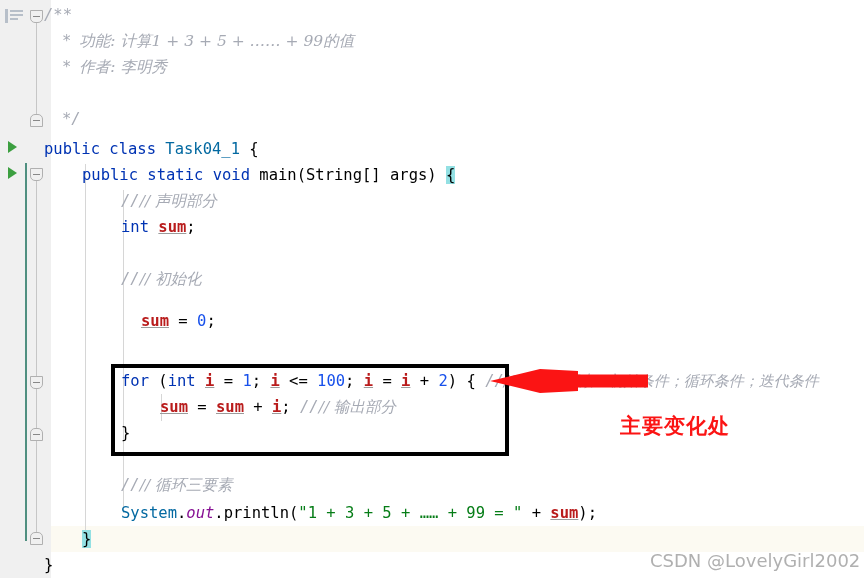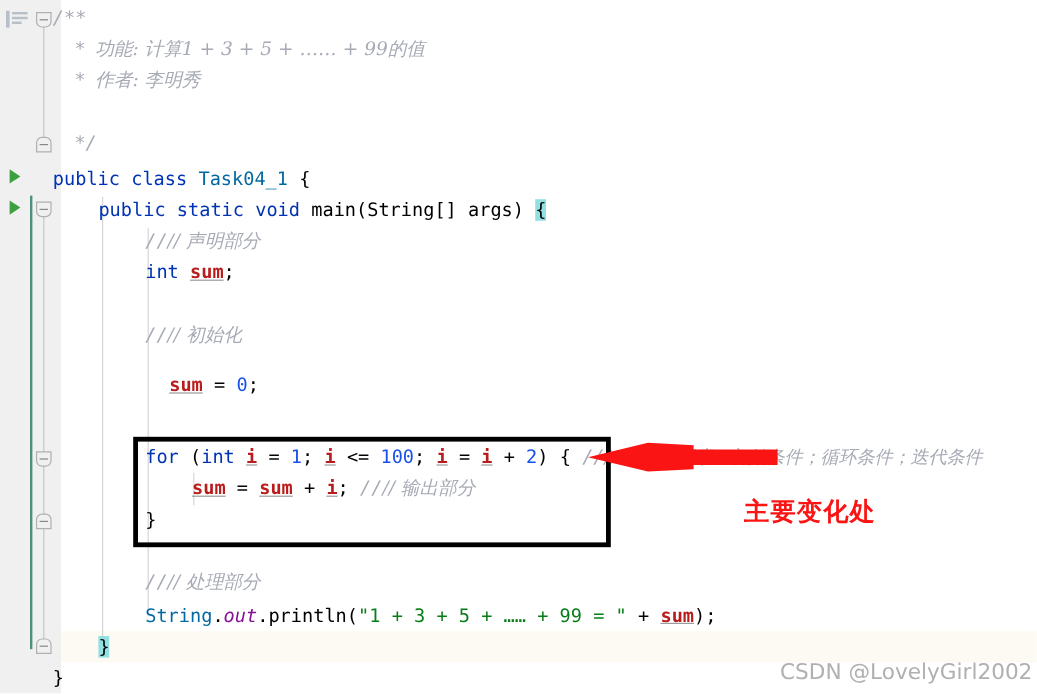--- a/index.html
+++ b/index.html
@@ -233,23 +233,23 @@
 
   <div class="line" style="left:121px; top:308px;margin-left:20px;"><span class="var">sum</span> <span>=</span> <span class="num">0</span><span>;</span></div>
 
 
   <div class="line" style="left:121px; top:368px;"><span class="kw">for</span> <span>(<span class="kw">int</span> <span class="var">i</span> = <span class="num">1</span>; <span class="var">i</span> &lt;= <span class="num">100</span>; <span class="var">i</span> = <span class="var">i</span> + <span class="num">2</span>)</span> <span>{</span> <span class="cmt cmt-mono">//</span><span class="cmt" style="margin-left:-21px; padding-left:21px; font-size:15px;">// 循环三要素：初始条件；循环条件；迭代条件</span></div>
 
   <div class="line" style="left:160px; top:394px;"><span class="var">sum</span> = <span class="var">sum</span> + <span class="var">i</span>; <span class="cmt cmt-mono">//</span><span class="cmt" style="margin-left:-21px; padding-left:21px;">// 输出部分</span></div>
 
   <div class="line" style="left:121px; top:420px;"><span>}</span></div>
 
-  <div class="line" style="left:121px; top:472px;"><span class="cmt cmt-mono">//</span><span class="cmt" style="margin-left:-21px; padding-left:21px;">// 处理部分</span></div>
-
-  <div class="line" style="left:121px; top:500px;"><span class="cls">String</span>.<span class="fld">out</span>.<span class="ident">println</span>(<span class="str">"1 + 3 + 5 + …… + 99 = "</span> <span>+</span> <span class="var">sum</span><span>);</span></div>
+  <div class="line" style="left:121px; top:472px;"><span class="cmt cmt-mono">//</span><span class="cmt" style="margin-left:-21px; padding-left:21px;">// 循环三要素</span></div>
+
+  <div class="line" style="left:121px; top:500px;"><span class="cls">System</span>.<span class="fld">out</span>.<span class="ident">println</span>(<span class="str">"1 + 3 + 5 + …… + 99 = "</span> <span>+</span> <span class="var">sum</span><span>);</span></div>
 
   <div class="line" style="left:82px; top:526px;"><span class="match">}</span></div>
 
   <div class="line" style="left:44px; top:552px;"><span>}</span></div>
 
   <div class="red-box" style="left:111px; top:364px; width:398px; height:92px;"></div>
 
   <svg class="anno" viewBox="0 0 864 578">
 
     <g>

